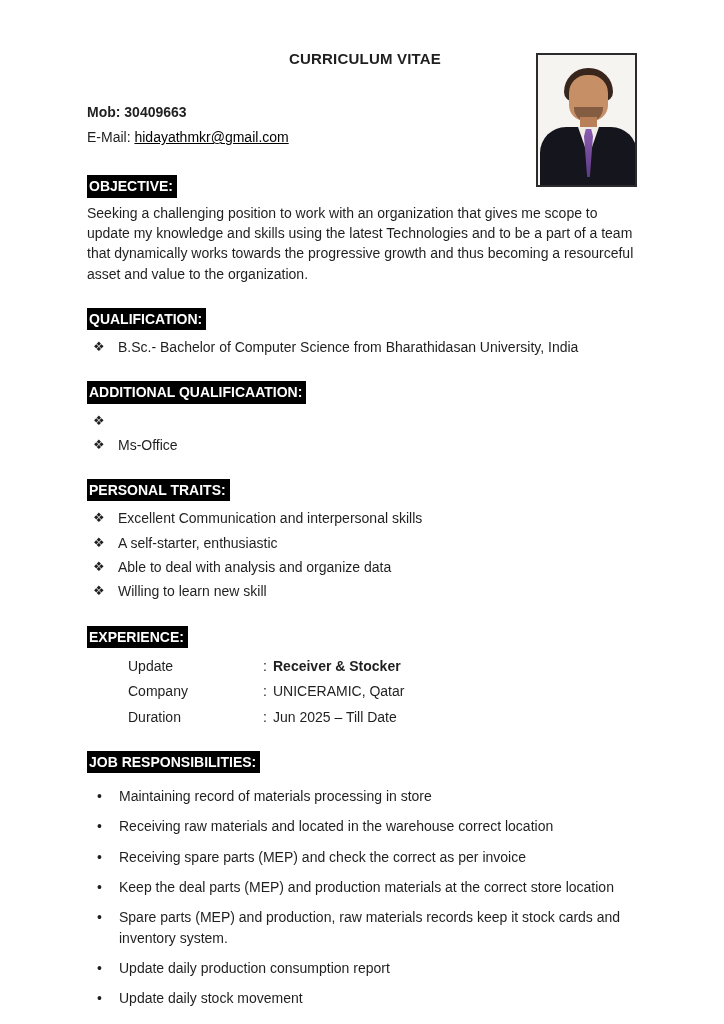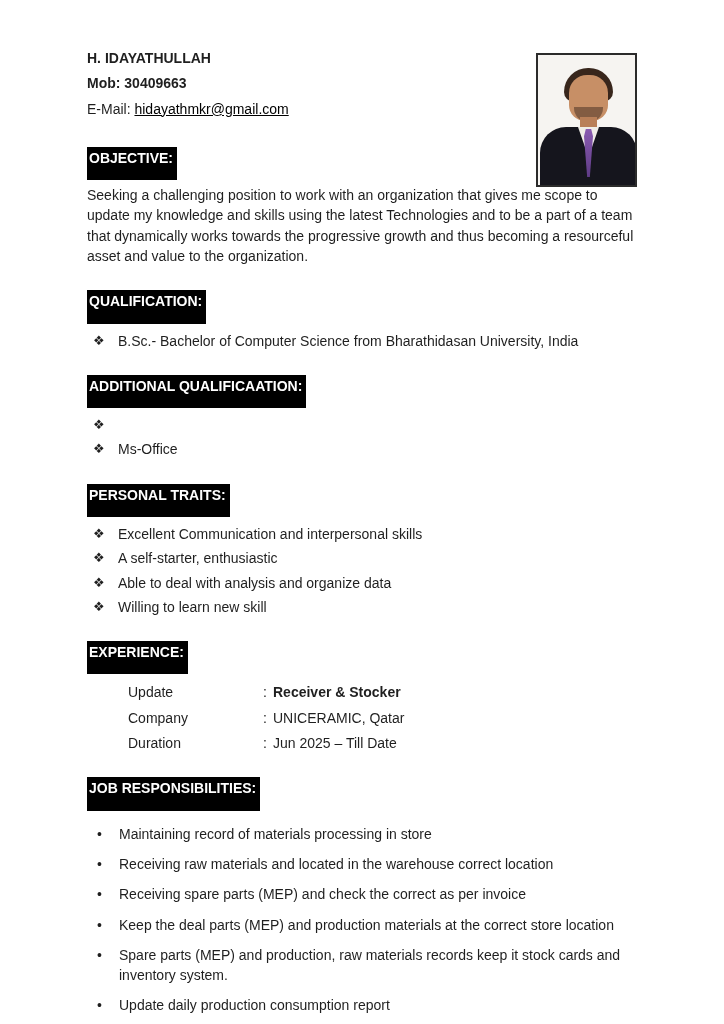--- a/index.html
+++ b/index.html
@@ -34,21 +34,21 @@
   .contact-email { margin-bottom: 0; }
   .email-link { color: #000000; text-decoration: underline; }
 
   .section { margin-bottom: 24px; }
   .sec-heading {
     display: inline-block;
     background: #000000;
     color: #ffffff;
     font-weight: 700;
     font-size: 14px;
-    padding: 1px 4px 12px 2px;
+    padding: 1px 4px 1px 2px;
     margin-bottom: 5px;
   }
   .sec-body { width: 552px; }
 
   ul.diamond-list, ul.dot-list { list-style: none; }
   ul.diamond-list li {
     display: flex;
     align-items: flex-start;
     margin: 2px 0 4px 6px;
   }
@@ -144,23 +144,23 @@
     <div class="ph-face"></div>
     <div class="ph-beard"></div>
     <div class="ph-neck"></div>
     <div class="ph-suit"></div>
     <div class="ph-shirt"></div>
     <div class="ph-tie"></div>
   </div>
 
   <div class="content">
 
+    <div class="doc-title">CURRICULUM VITAE</div>
 
     <div class="contact-block">
-      <div class="contact-name">H. IDAYATHULLAH</div>
       <div class="contact-mob"><span>Mob: </span><span>30409663</span></div>
       <div class="contact-email"><span>E-Mail: </span><a href="#" class="email-link">hidayathmkr@gmail.com</a></div>
     </div>
 
     <div class="section">
       <div class="sec-heading">OBJECTIVE:</div>
       <div class="sec-body">Seeking a challenging position to work with an organization that gives me scope to update my knowledge and skills using the latest Technologies and to be a part of a team that dynamically works towards the progressive growth and thus becoming a resourceful asset and value to the organization.</div>
     </div>
 
     <div class="section">

